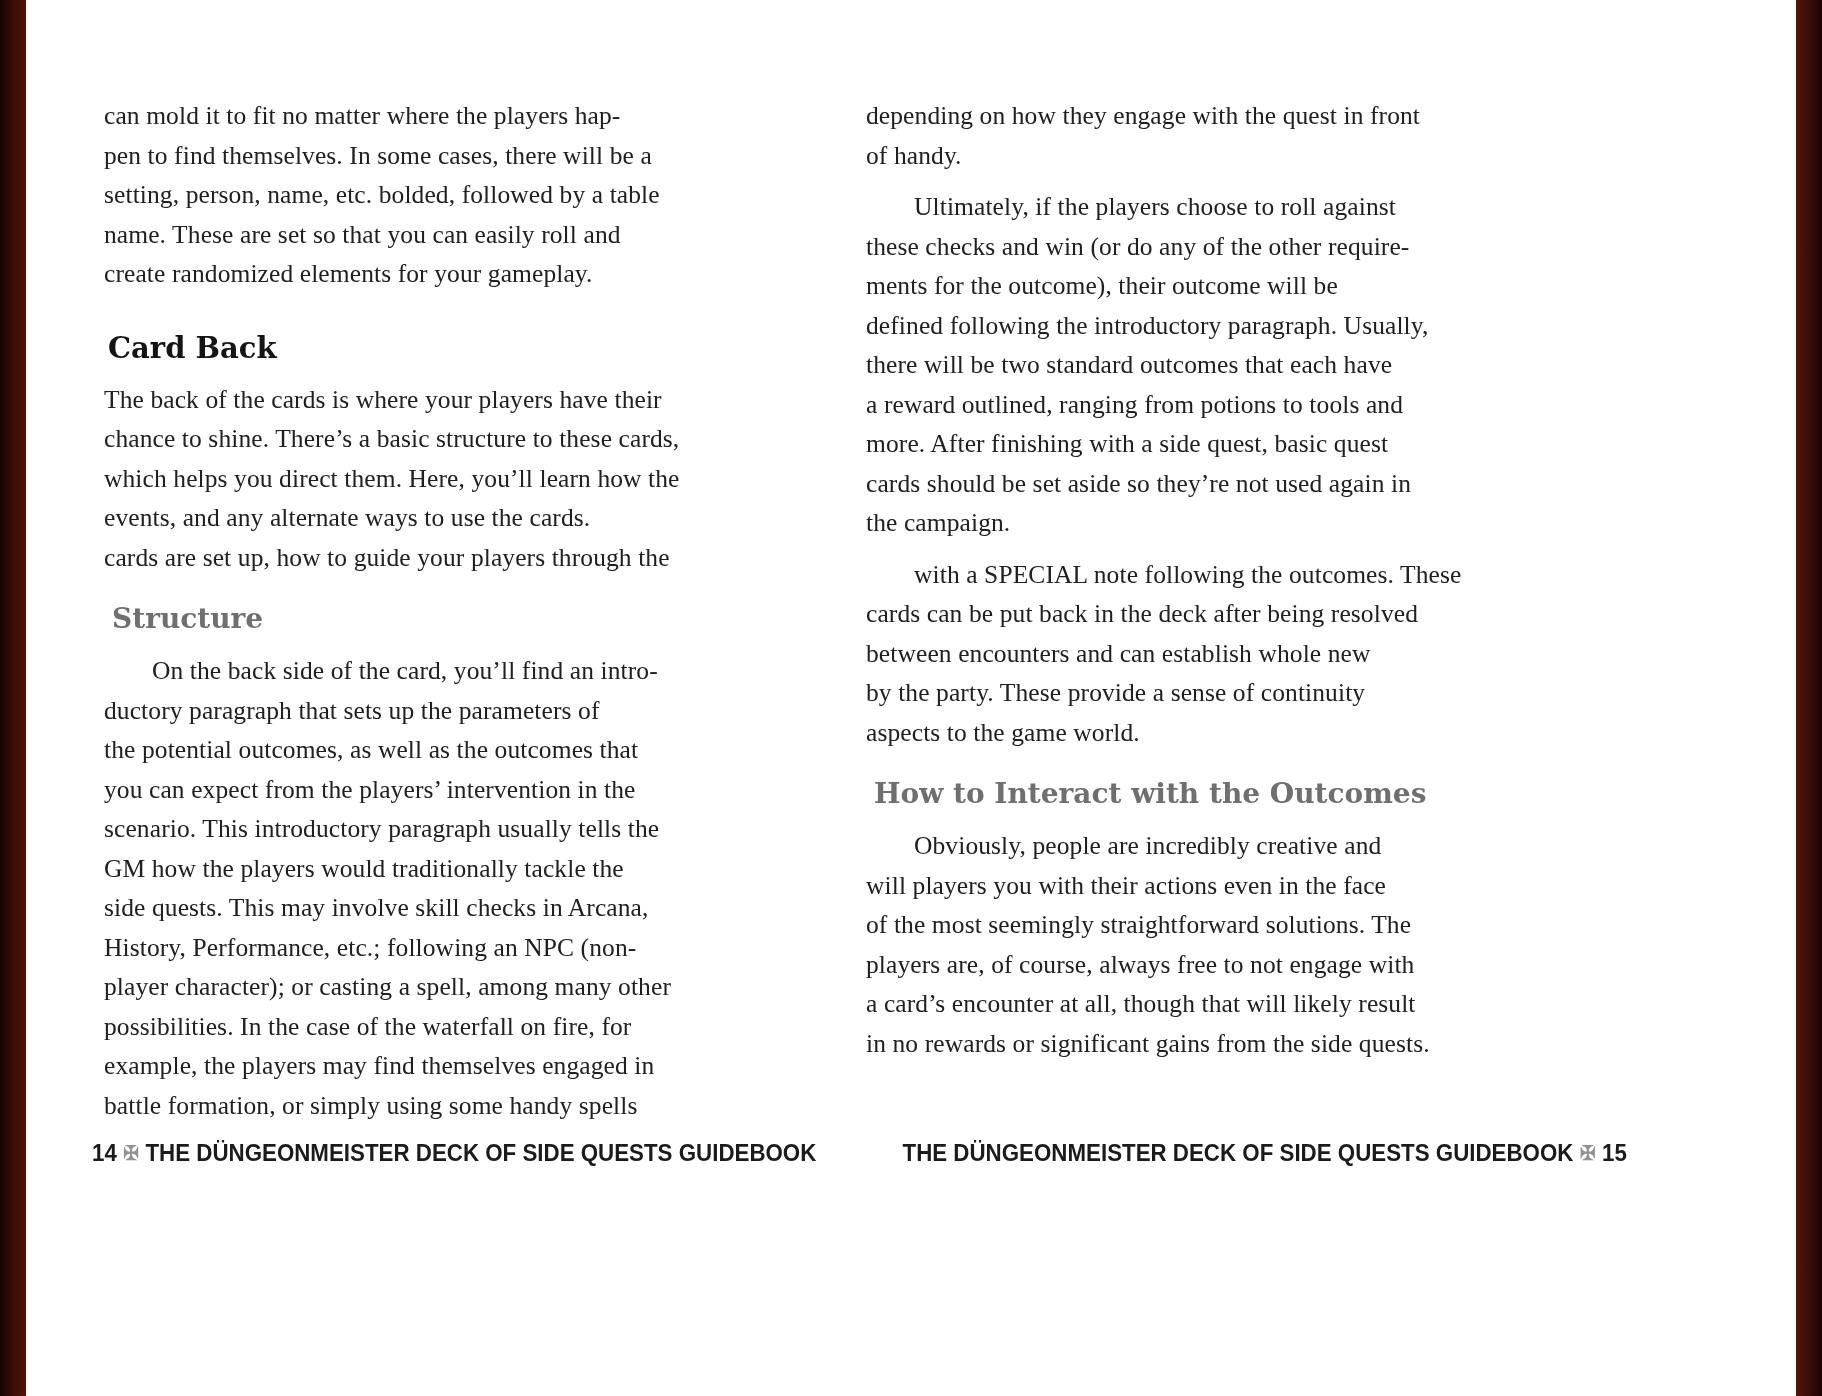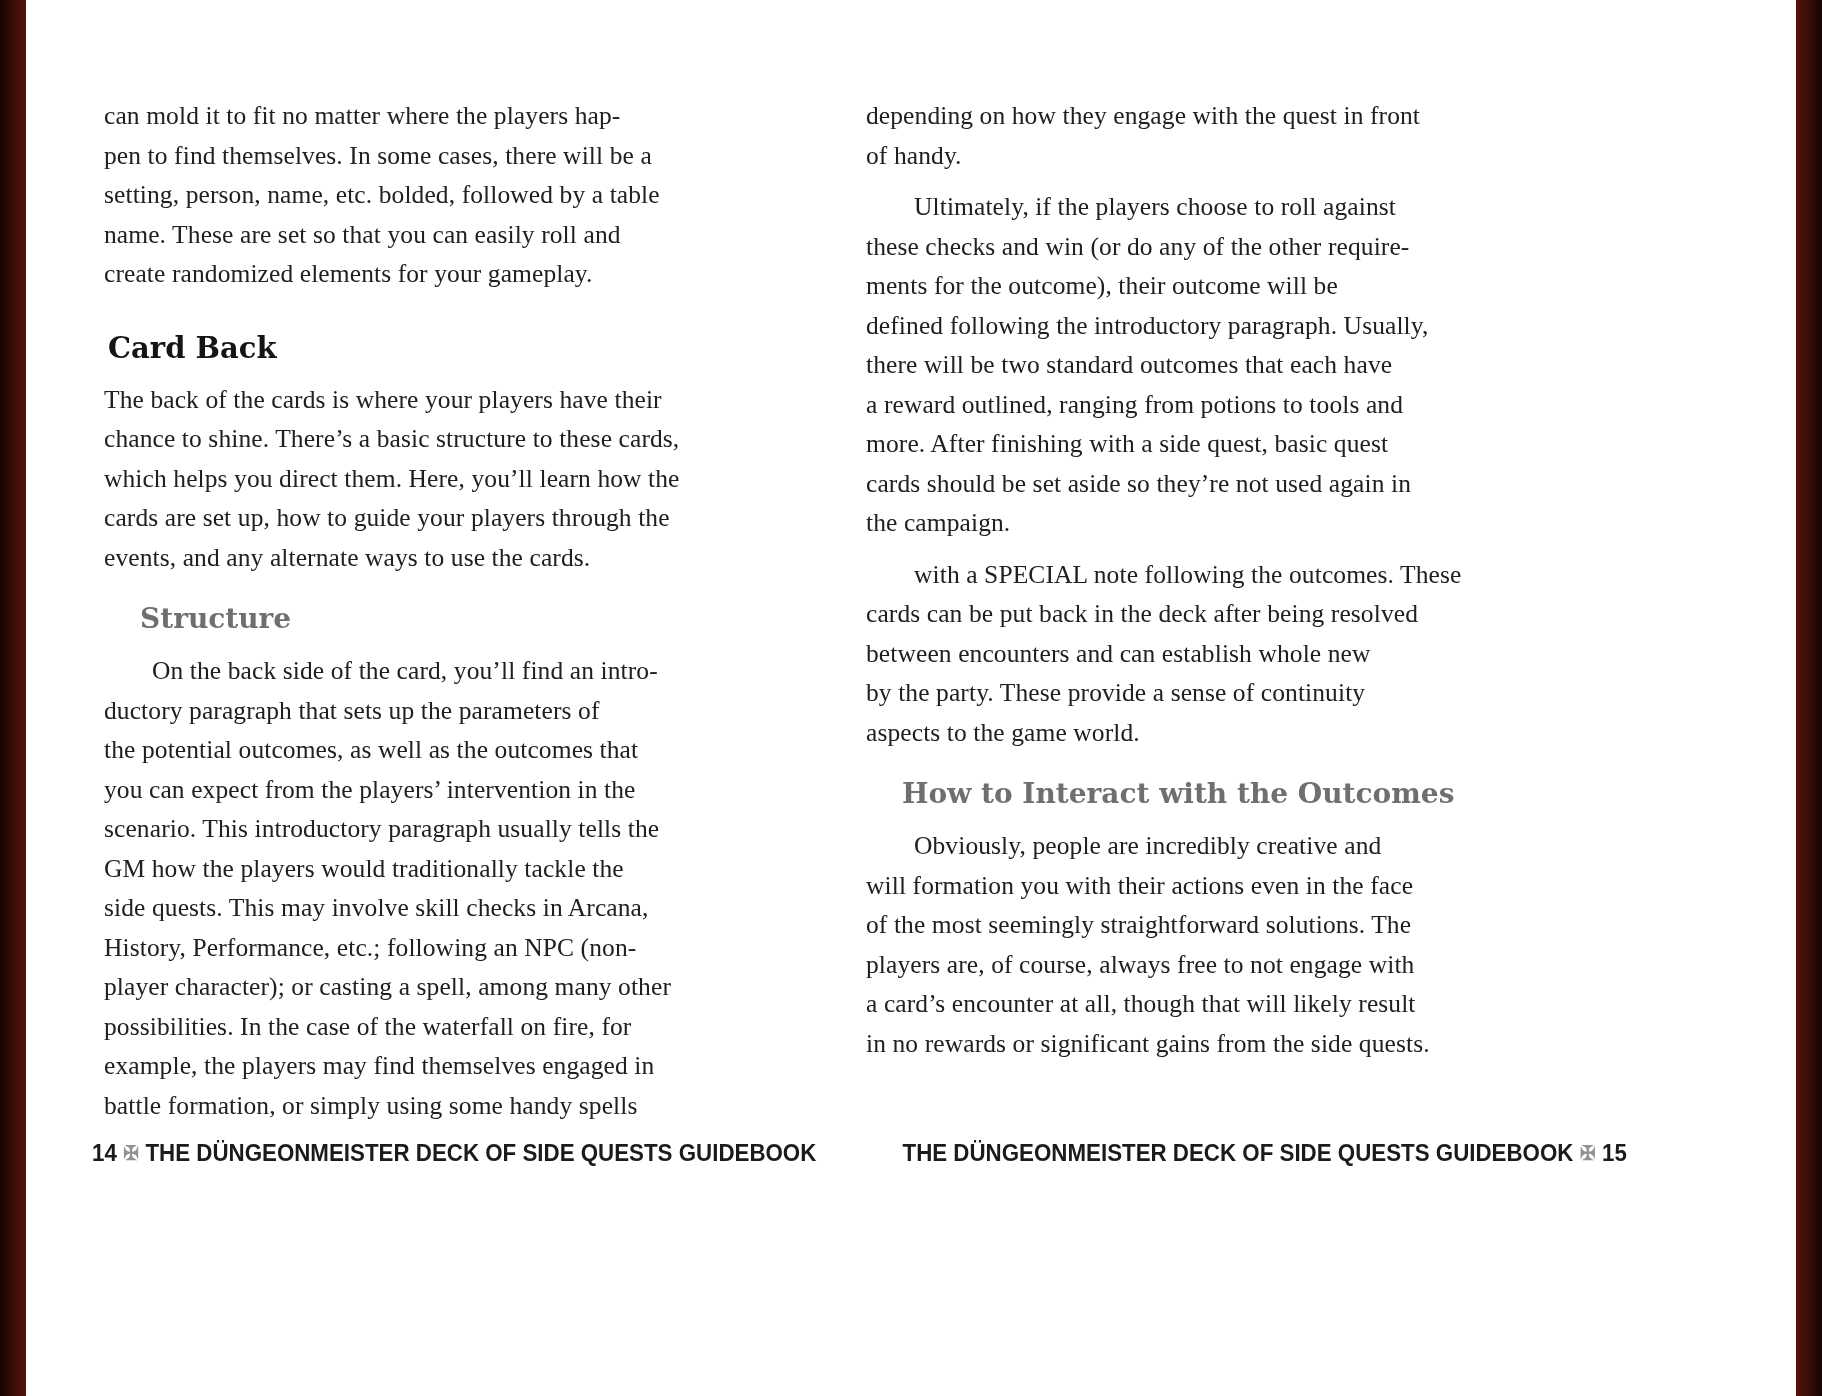--- a/index.html
+++ b/index.html
@@ -48,21 +48,21 @@
     line-height: 40px;
     color: #141414;
     margin: 34px 0 10px 16px;
   }
   .subheading {
     font-family: "DejaVu Serif", serif;
     font-weight: 700;
     font-size: 28px;
     line-height: 40px;
     color: #6f6f6f;
-    margin: 22px 0 2px 48px;
+    margin: 22px 0 2px 20px;
   }
 
   .footer {
     position: absolute;
     top: 1138px;
     width: 628px;
     font-family: "Liberation Sans", sans-serif;
     font-weight: 700;
     font-size: 24px;
     line-height: 30px;
@@ -95,22 +95,22 @@
         <div class="line">pen to find themselves. In some cases, there will be a</div>
         <div class="line">setting, person, name, etc. bolded, followed by a table</div>
         <div class="line">name. These are set so that you can easily roll and</div>
         <div class="line">create randomized elements for your gameplay.</div>
       </div>
       <div class="heading">Card Back</div>
       <div class="para">
         <div class="line">The back of the cards is where your players have their</div>
         <div class="line">chance to shine. There’s a basic structure to these cards,</div>
         <div class="line">which helps you direct them. Here, you’ll learn how the</div>
+        <div class="line">events, and any alternate ways to use the cards.</div>
         <div class="line">cards are set up, how to guide your players through the</div>
-        <div class="line">events, and any alternate ways to use the cards.</div>
       </div>
       <div class="subheading">Structure</div>
       <div class="para indent">
         <div class="line">On the back side of the card, you’ll find an intro-</div>
         <div class="line">ductory paragraph that sets up the parameters of</div>
         <div class="line">the potential outcomes, as well as the outcomes that</div>
         <div class="line">you can expect from the players’ intervention in the</div>
         <div class="line">scenario. This introductory paragraph usually tells the</div>
         <div class="line">GM how the players would traditionally tackle the</div>
         <div class="line">side quests. This may involve skill checks in Arcana,</div>
@@ -141,21 +141,21 @@
       <div class="para indent">
         <div class="line">with a SPECIAL note following the outcomes. These</div>
         <div class="line">cards can be put back in the deck after being resolved</div>
         <div class="line">between encounters and can establish whole new</div>
         <div class="line">by the party. These provide a sense of continuity</div>
         <div class="line">aspects to the game world.</div>
       </div>
       <div class="subheading">How to Interact with the Outcomes</div>
       <div class="para indent">
         <div class="line">Obviously, people are incredibly creative and</div>
-        <div class="line">will formation you with their actions even in the face</div>
+        <div class="line">will players you with their actions even in the face</div>
         <div class="line">of the most seemingly straightforward solutions. The</div>
         <div class="line">players are, of course, always free to not engage with</div>
         <div class="line">a card’s encounter at all, though that will likely result</div>
         <div class="line">in no rewards or significant gains from the side quests.</div>
       </div>
     </div>
 
   <div class="footer left">
     <span class="squeeze">
       <span>14</span><span class="sep">✠</span><span>THE DÜNGEONMEISTER DECK OF SIDE QUESTS GUIDEBOOK</span>

